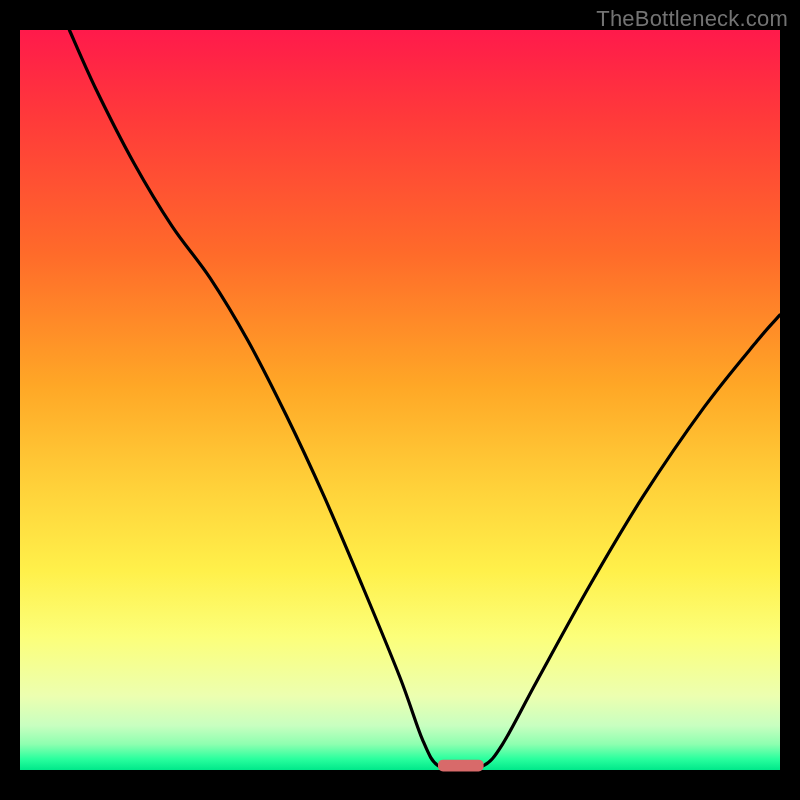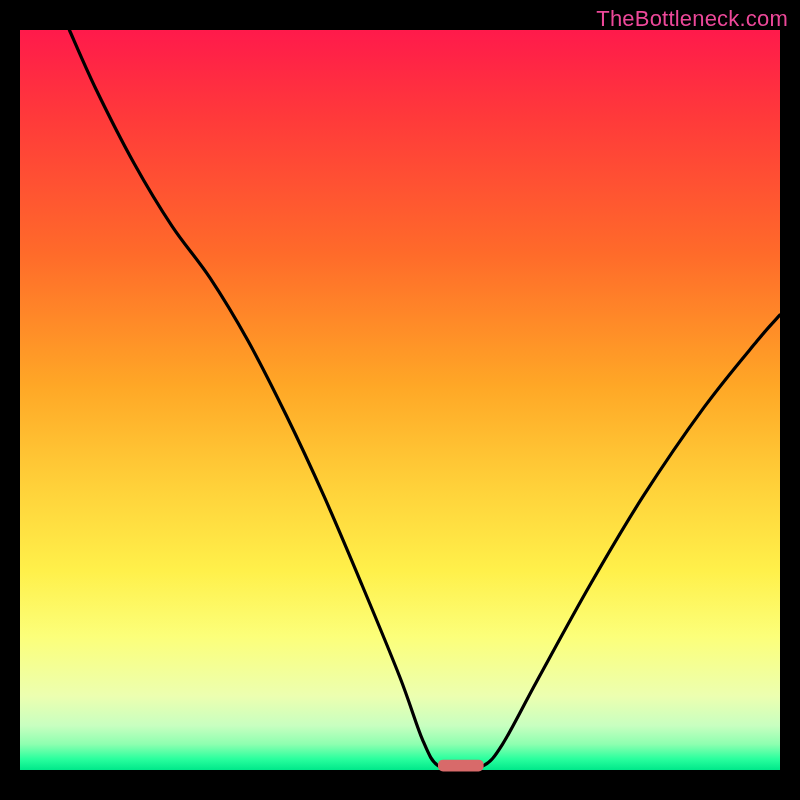--- a/index.html
+++ b/index.html
@@ -8,21 +8,21 @@
     width: 800px;
     height: 800px;
     background: #000;
     position: relative;
     font-family: Arial, Helvetica, sans-serif;
   }
   .watermark {
     position: absolute;
     top: 6px;
     right: 12px;
-    color: #ec4899;
+    color: #737373;
     font-size: 22px;
     font-weight: 500;
     z-index: 10;
     letter-spacing: 0.2px;
   }
   .chart-wrap {
     position: absolute;
     left: 0;
     top: 0;
     width: 800px;

